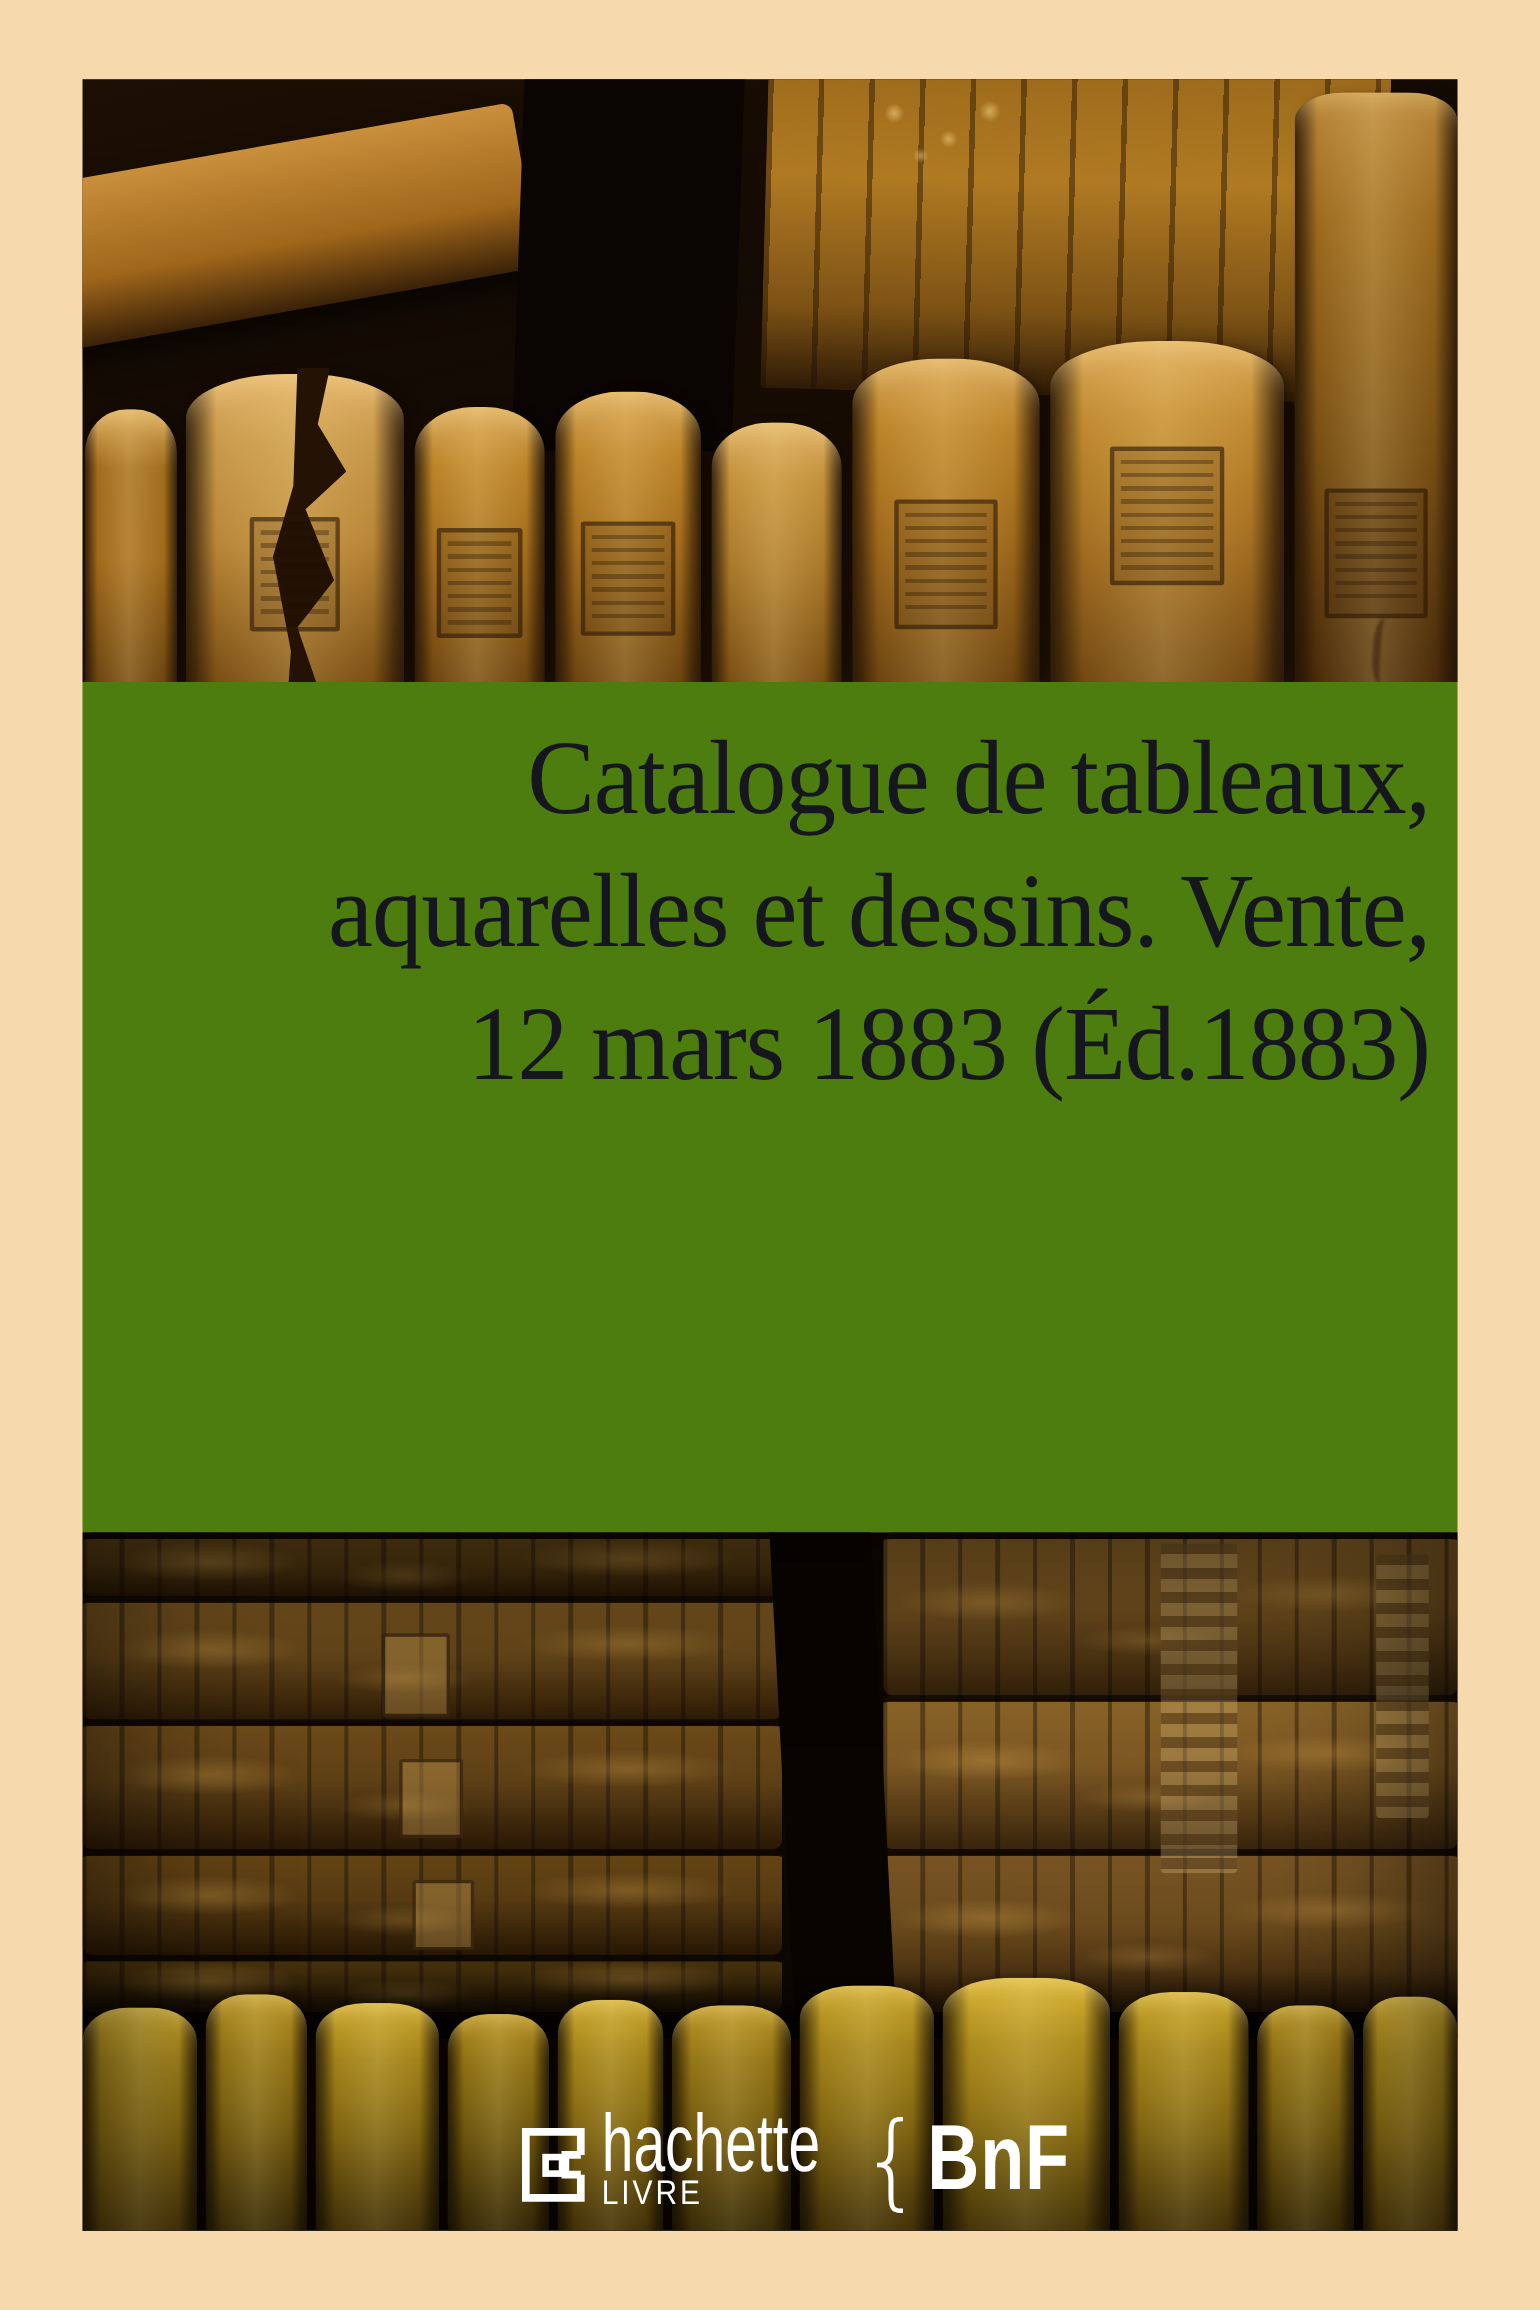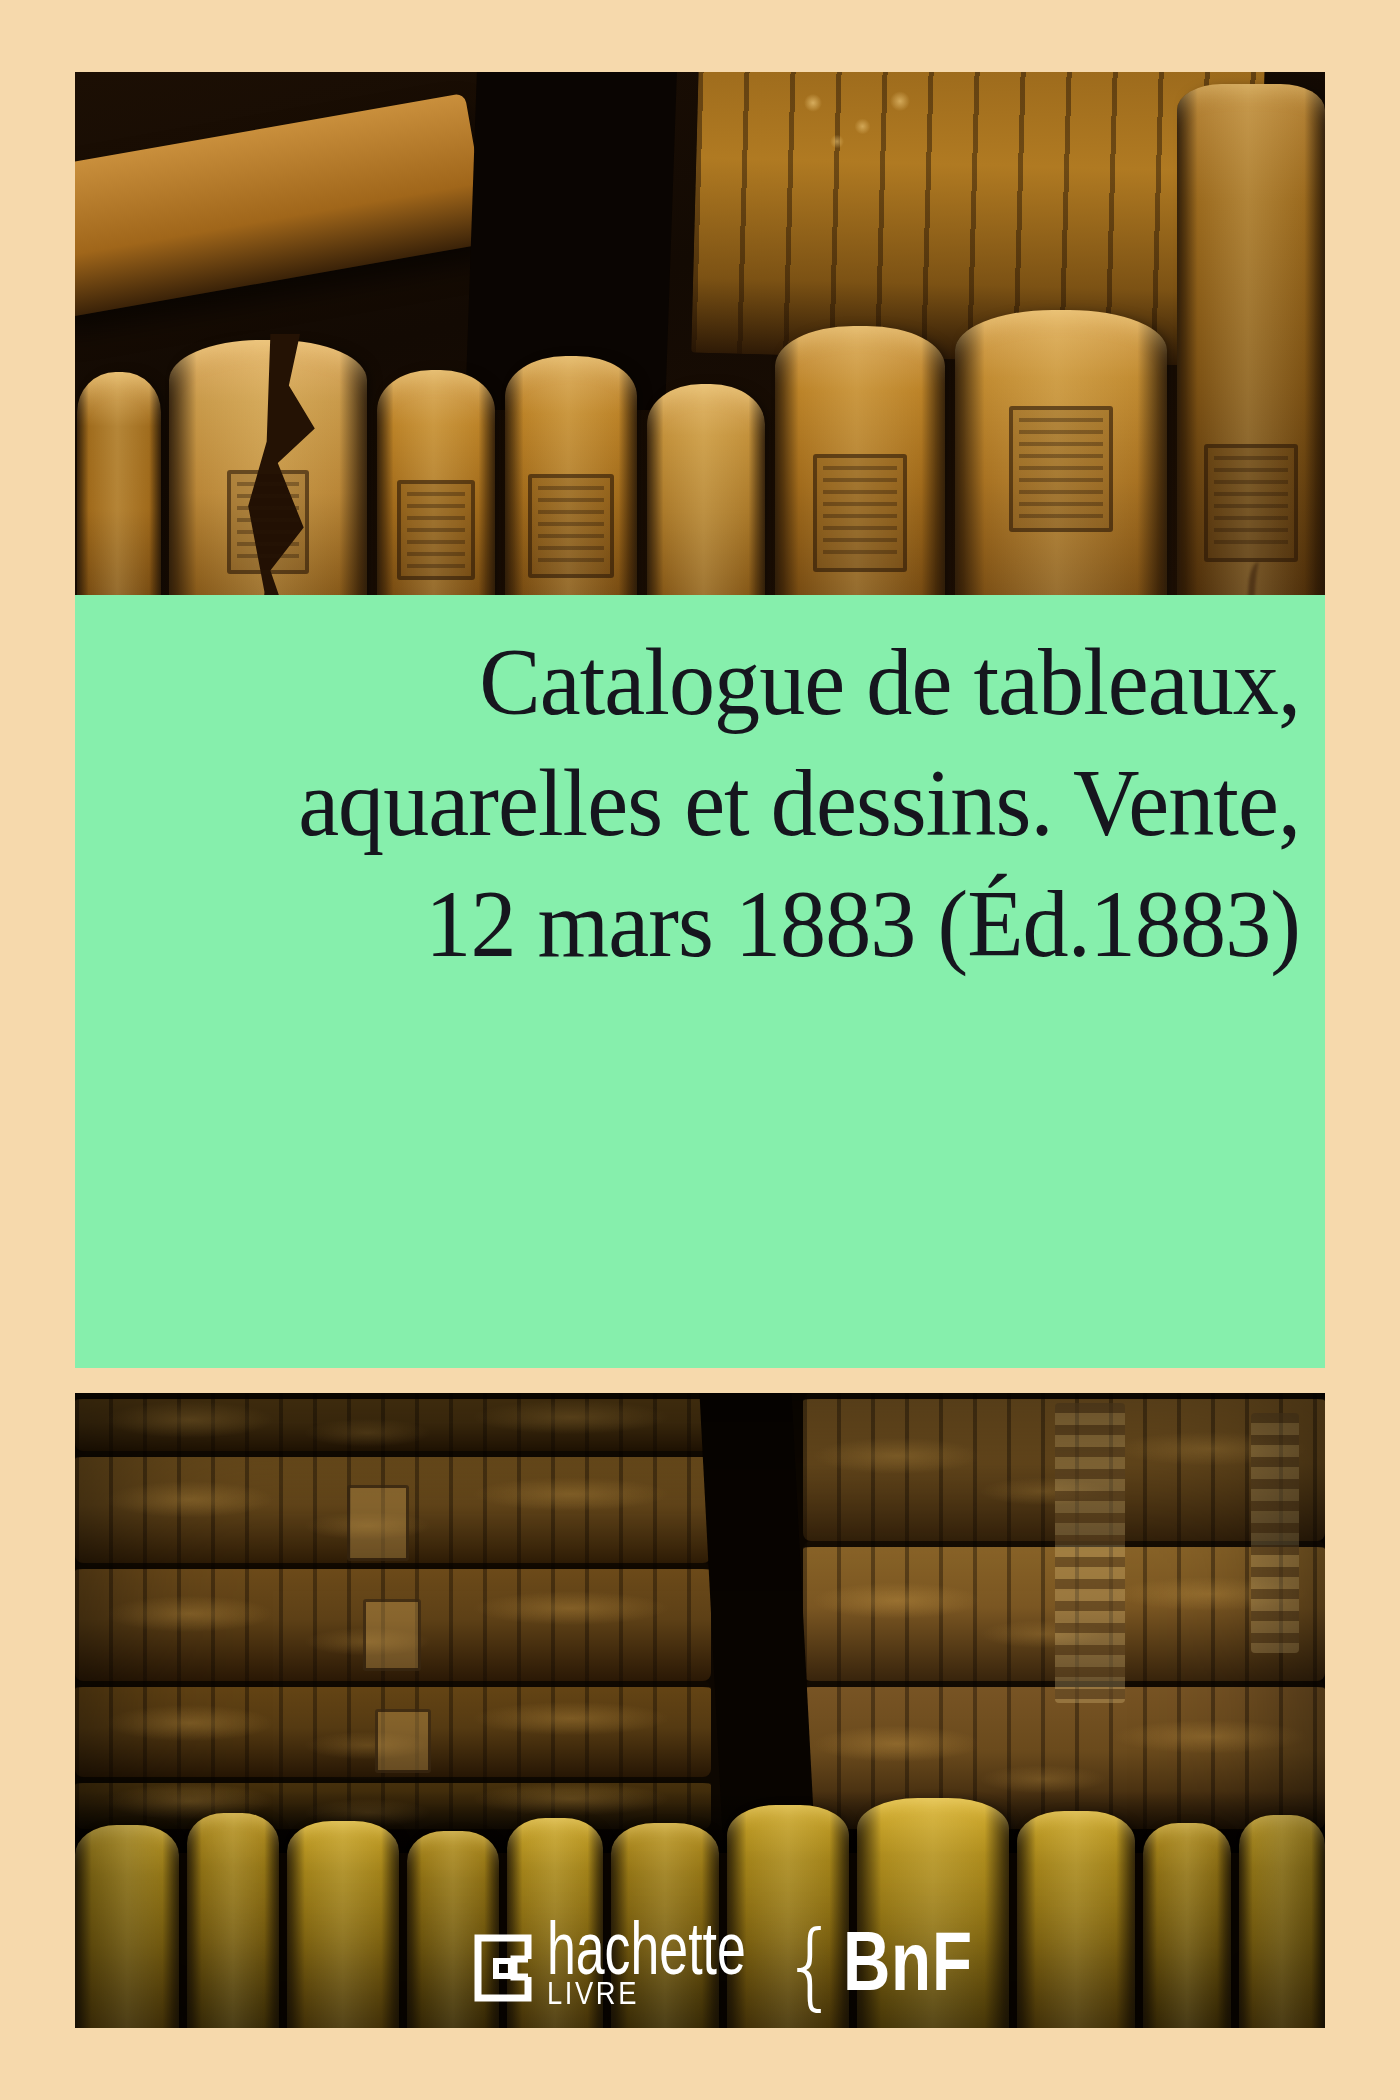--- a/index.html
+++ b/index.html
@@ -34,21 +34,21 @@
   .sp-label{position:absolute;left:50%;transform:translateX(-50%);border:4px solid rgba(40,22,6,.55);
     background:rgba(25,12,2,.12);border-radius:3px;}
   .sp-label::after{content:"";position:absolute;inset:8px 6px;
     background:repeating-linear-gradient(180deg,rgba(40,22,6,.35) 0 4px,transparent 4px 12px);}
   .sp-script{position:absolute;left:48%;width:16px;border-left:7px solid rgba(45,22,5,.5);
     border-radius:40%;filter:blur(1.5px);transform:rotate(4deg);}
   .torn{position:absolute;left:40%;top:-6px;width:74px;height:430px;background:#241204;
     clip-path:polygon(30% 0,70% 0,55% 12%,90% 22%,40% 30%,75% 45%,30% 55%,60% 70%,25% 100%,5% 100%,22% 60%,0 40%,25% 25%);
     filter:blur(.5px);}
   
-  .title-band{position:absolute;left:75px;top:595px;width:1250px;height:773px;background:#86efac;
+  .title-band{position:absolute;left:75px;top:620px;width:1250px;height:773px;background:#4d7c0f;
     box-sizing:border-box;padding:26px 25px 0 0;text-align:right;}
   .title-line{font-family:"Liberation Serif",serif;font-weight:400;color:#16161E;
     font-size:96px;line-height:121px;white-space:nowrap;letter-spacing:-1px;
     transform:scaleX(.96);transform-origin:right top;}
   
   .row{position:absolute;border-radius:8px;border-top:6px solid rgba(6,3,0,.7);box-sizing:border-box;
     background:
       radial-gradient(ellipse 120px 26px at 18% 40%,rgba(220,170,80,.30),transparent 70%),
       radial-gradient(ellipse 90px 20px at 46% 65%,rgba(220,170,80,.22),transparent 70%),
       radial-gradient(ellipse 140px 24px at 78% 35%,rgba(220,170,80,.28),transparent 70%),

